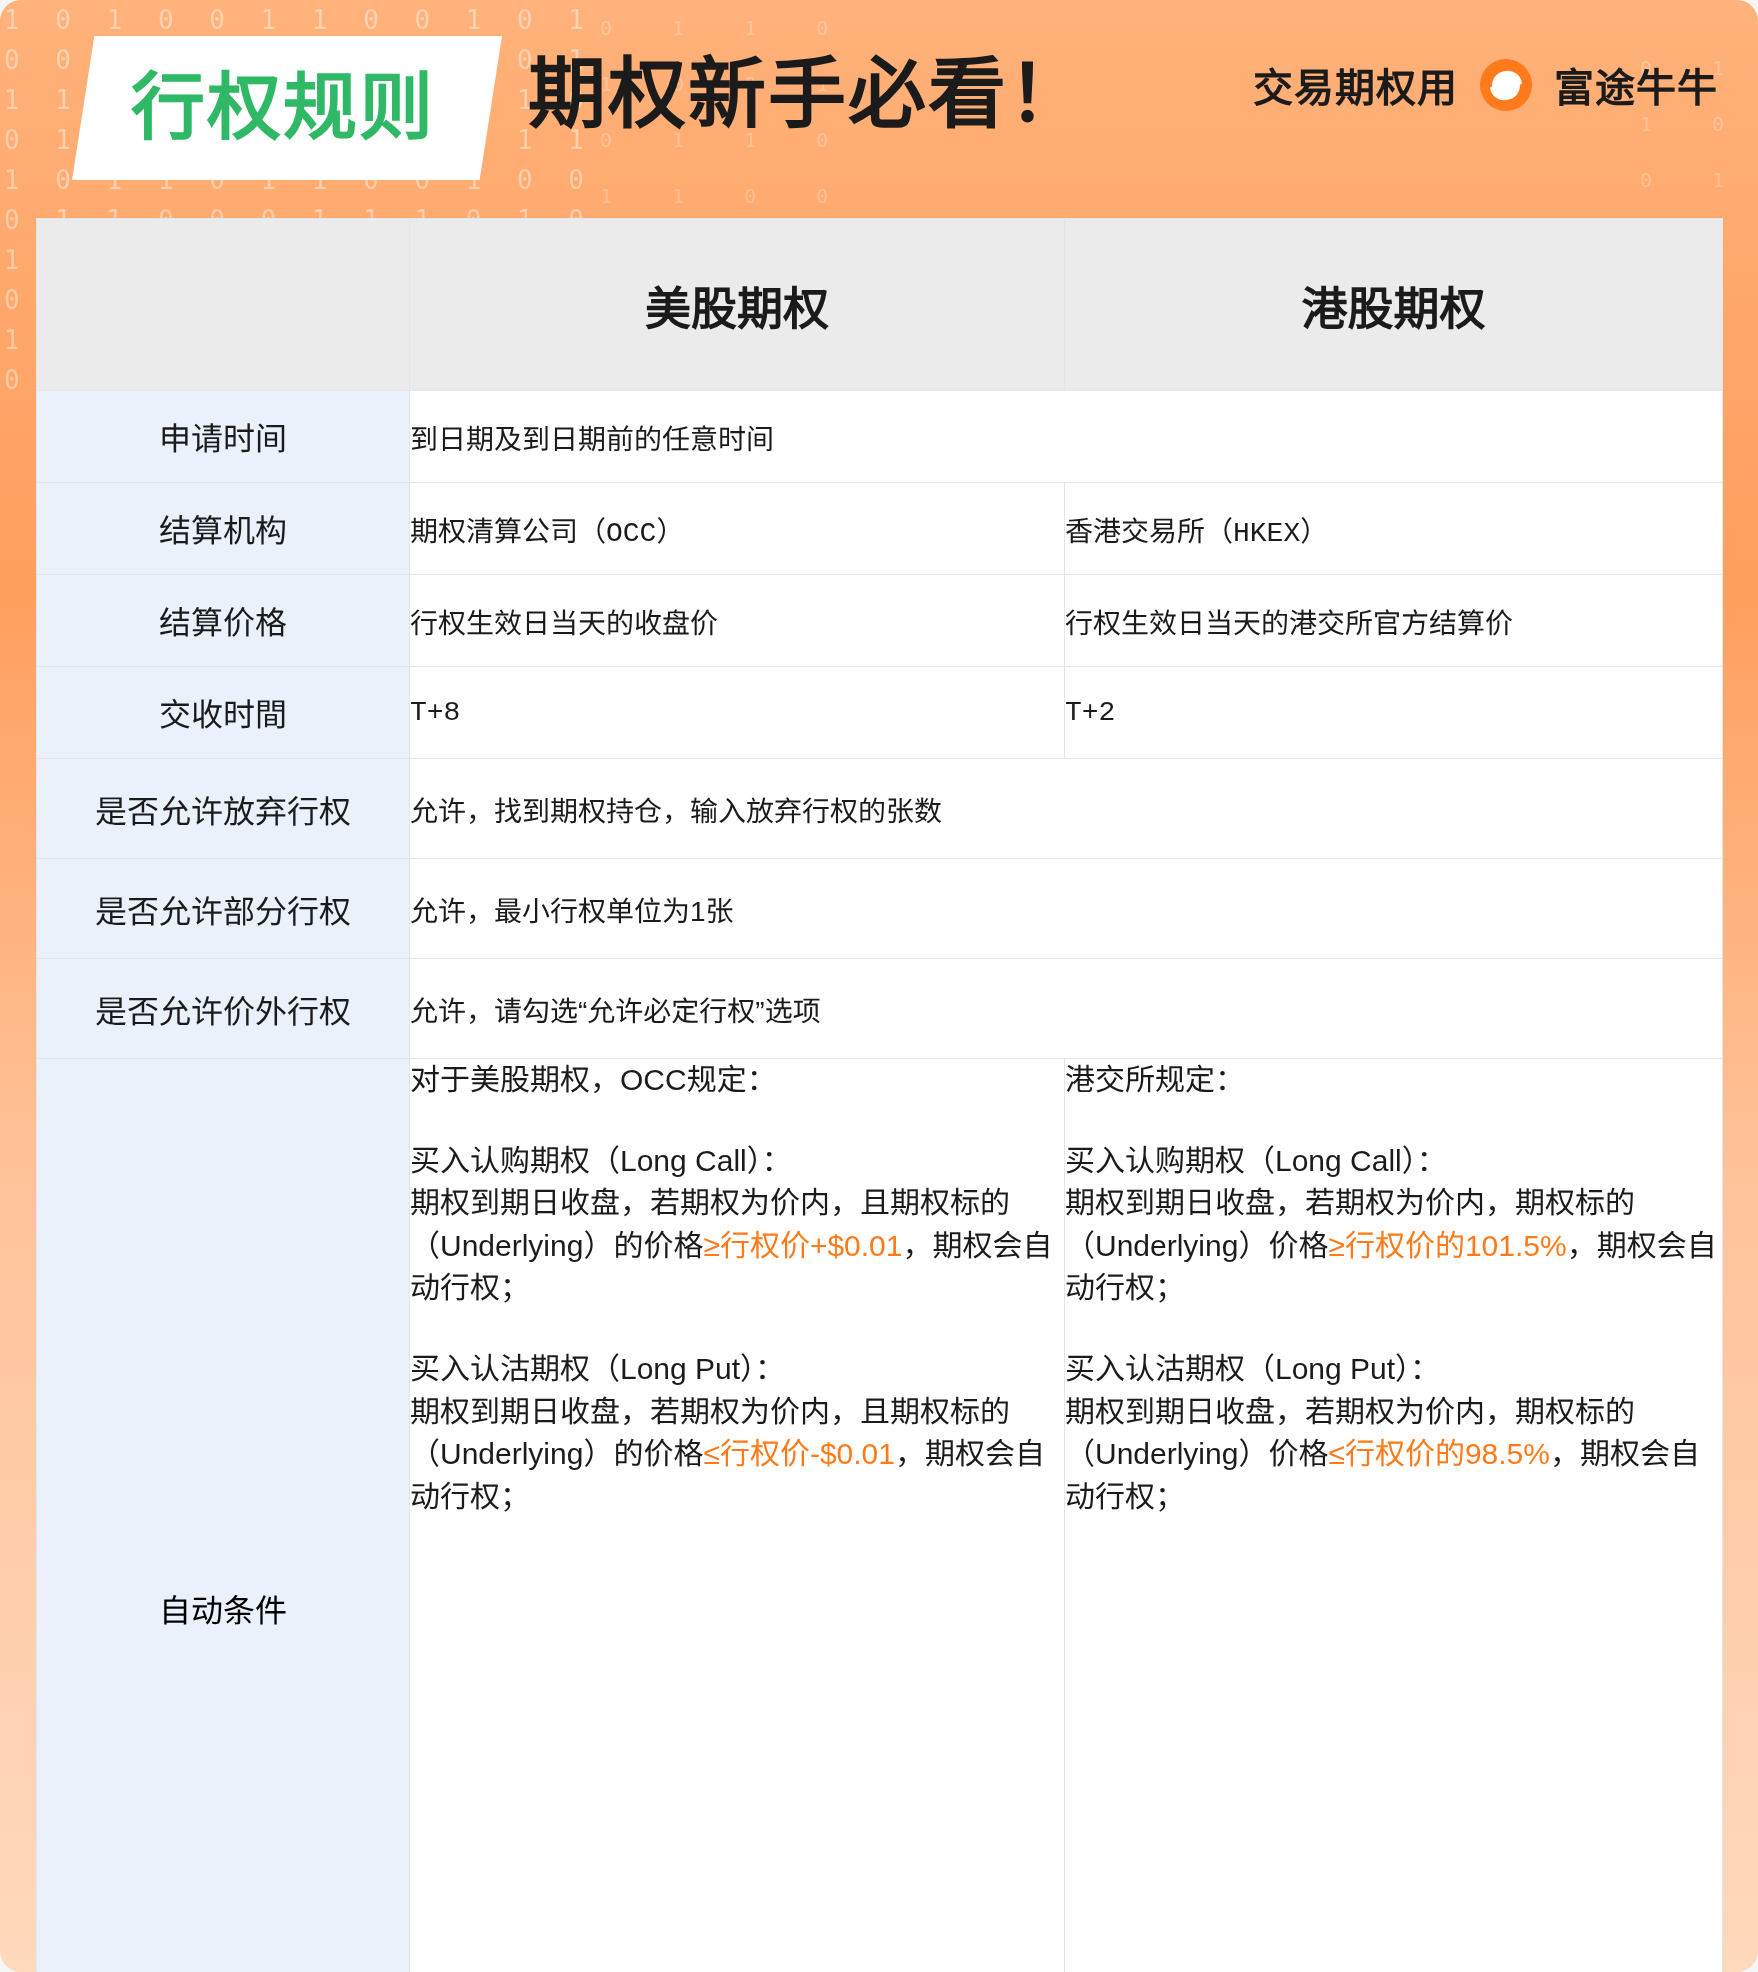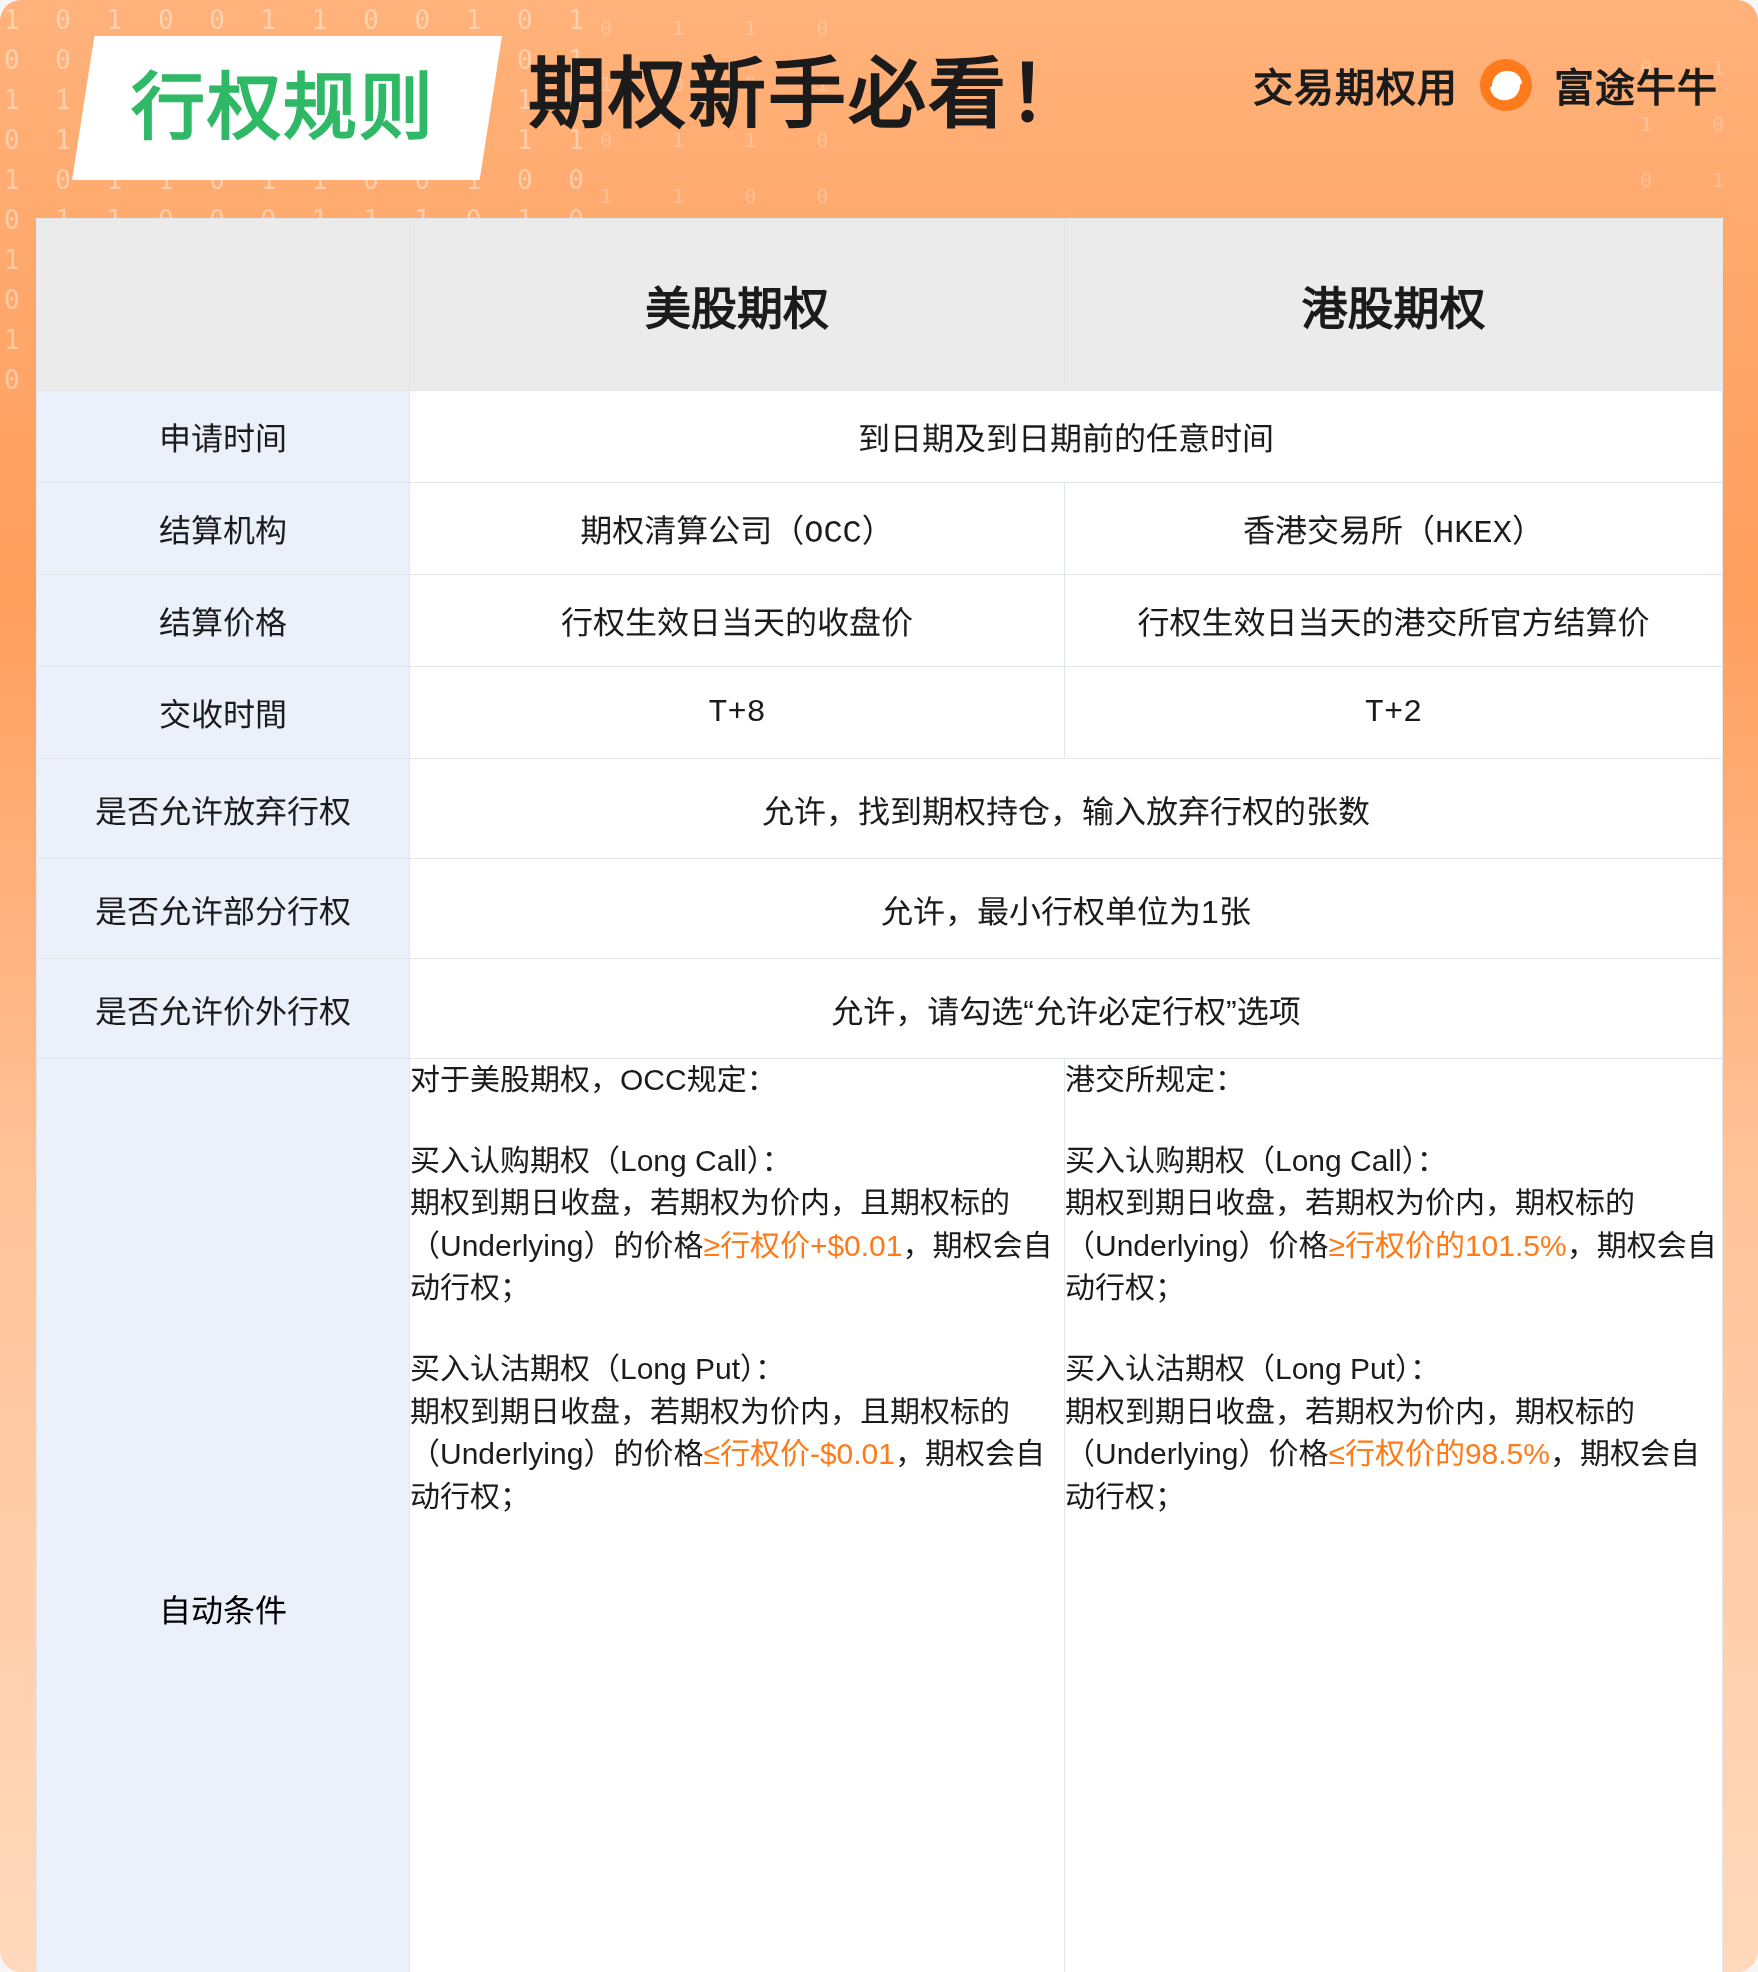--- a/index.html
+++ b/index.html
@@ -166,23 +166,23 @@
   td.label {
     background: #eaf1fb;
     text-align: center;
     vertical-align: middle;
     font-size: 32px;
     color: #1b1b1b;
     font-weight: normal;
   }
   td.val {
     background: #ffffff;
-    text-align: center;
+    text-align: left;
     vertical-align: middle;
-    font-size: 32px;
+    font-size: 28px;
     color: #1b1b1b;
   }
   tr.r-simple td { height: 92px; font-family: Liberation Mono, monospace; }
   tr.r-wide td { height: 100px; }
 
   
   td.auto-label {
     background: #eaf1fb;
     text-align: center;
     vertical-align: middle;

